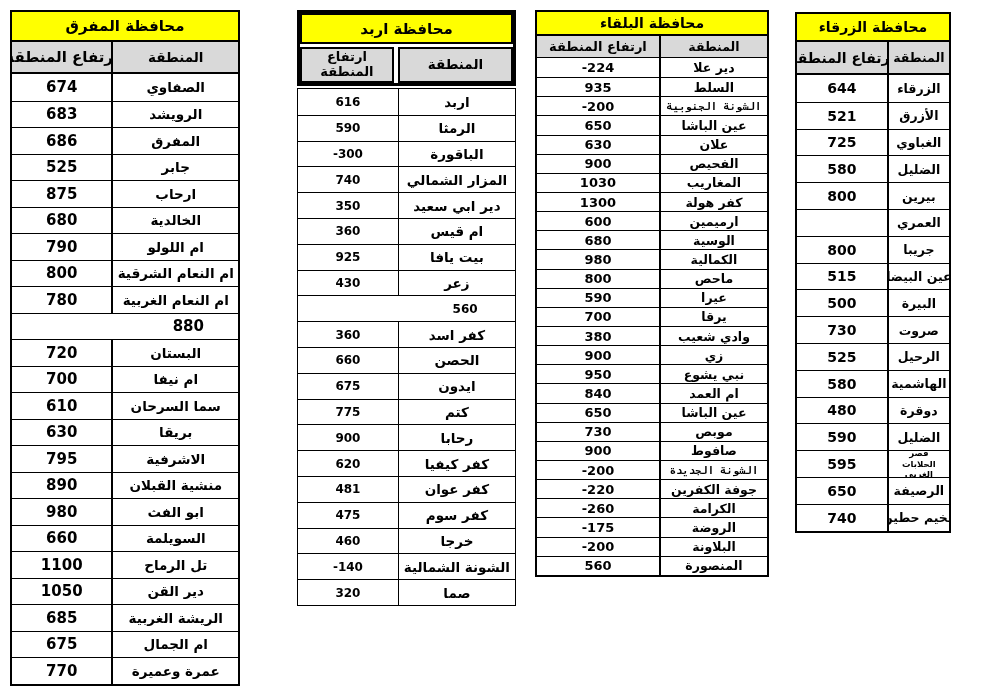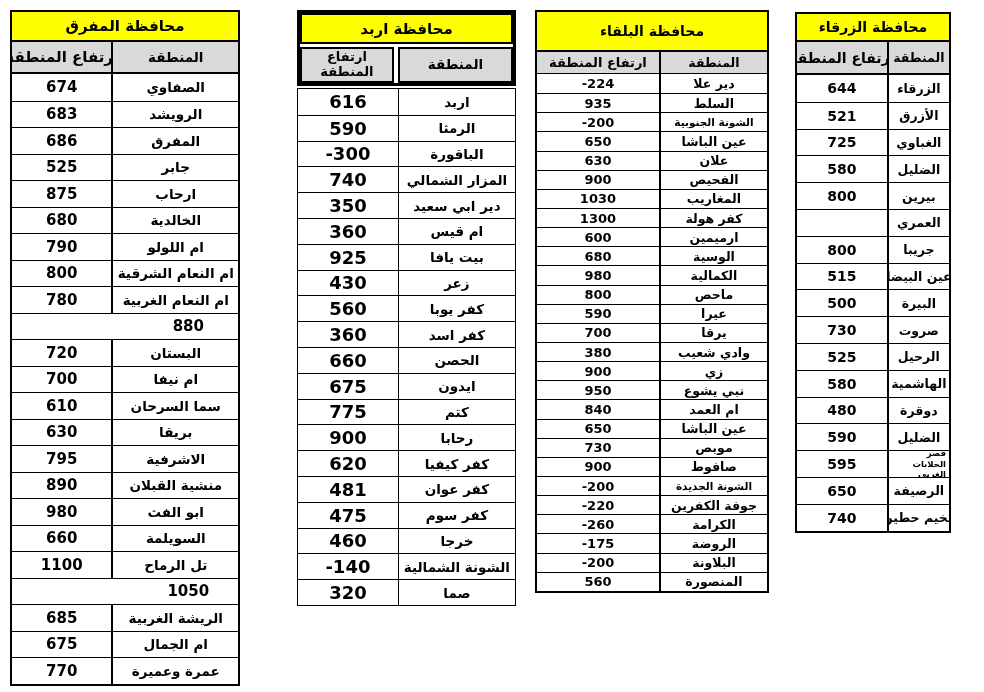--- a/index.html
+++ b/index.html
@@ -29,47 +29,47 @@
   }
   .cell {
     display: flex; align-items: center; justify-content: center;
     white-space: nowrap; overflow: hidden;
   }
   .hdr { font-size: 13px; background: var(--header-bg, #d9d9d9); text-align: center; }
   .row { display: flex; }
   .tbody .row + .row { border-top: 1px solid var(--border-c, #000); }
   .region { border-left: 2px solid var(--border-c, #000); font-size: 13.5px; padding: 0 3px; }
   .elev { direction: ltr; font-size: 14.5px; }
-  .fit-sm { font-size: 10.5px !important; }
-  .fit-xs { font-size: 8.5px !important; line-height: 1.25; white-space: normal; text-align: right; }
+  .fit-sm { font-size: 10.5px !important; font-family: Liberation Mono, monospace; }
+  .fit-xs { font-size: 8.5px !important; line-height: 1.25; white-space: normal; text-align: center; }
 
   
   .t1 { left: 10px; top: 10px; width: 230px; }
   .t1 .title { height: 30px; }
   .t1 .hdr-row { height: 32px; }
   .t1 .row { height: 26.5px; }
   .t1 .region { width: 56%; }
   .t1 .elev { width: 44%; font-size: 15px; }
 
   
   .t2 { left: 297px; top: 10px; width: 219px; }
   .t2 .hdr-block { border: 3px solid var(--border-c, #000); padding: 0; background: #fff; }
   .t2 .title { height: 31px; border: 2px solid var(--border-c, #000); margin-bottom: 3px; }
   .t2 .hdr-row { height: 36px; background: transparent; border-bottom: none; gap: 4px; }
   .t2 .hdr { border: 2px solid var(--border-c, #000); height: 100%; white-space: normal; line-height: 1.15; }
   .t2 .hdr.region { flex: 1.17; border-left: 2px solid var(--border-c, #000); width: auto; }
   .t2 .hdr.elev { flex: 1; width: auto; direction: rtl; font-size: 13px; }
   .t2 .tbody { border: 1.5px solid var(--border-c, #000); margin-top: 2px; }
   .t2 .row { height: 25.8px; }
   .t2 .row .region { width: 54%; border-left: 1.5px solid var(--border-c, #000); }
-  .t2 .row .elev { width: 46%; font-size: 18px; }
+  .t2 .row .elev { width: 46%; font-size: 12px; }
 
   
   .t3 { left: 535px; top: 10px; width: 234px; }
-  .t3 .title { height: 40px; font-size: 14px; }
+  .t3 .title { height: 24px; font-size: 14px; }
   .t3 .hdr-row { height: 22px; border-bottom: 1.5px solid var(--border-c, #000); }
   .t3 .hdr { font-size: 12.5px; }
   .t3 .row { height: 19.15px; }
   .t3 .region { width: 47%; font-size: 12.5px; }
   .t3 .elev { width: 53%; font-size: 13px; }
 
   
   .t4 { left: 795px; top: 12px; width: 156px; }
   .t4 .title { height: 28px; font-size: 14px; }
   .t4 .hdr-row { height: 33px; }
@@ -157,20 +157,21 @@
       </div>
       <div class="row">
         <div class="cell region">السويلمة</div>
         <div class="cell elev">660</div>
       </div>
       <div class="row">
         <div class="cell region">تل الرماح</div>
         <div class="cell elev">1100</div>
       </div>
       <div class="row">
+        <div class="cell region">دير القن</div>
         <div class="cell elev">1050</div>
       </div>
       <div class="row">
         <div class="cell region">الريشة الغربية</div>
         <div class="cell elev">685</div>
       </div>
       <div class="row">
         <div class="cell region">ام الجمال</div>
         <div class="cell elev">675</div>
       </div>
@@ -216,21 +217,20 @@
       </div>
       <div class="row">
         <div class="cell region">بيت يافا</div>
         <div class="cell elev">925</div>
       </div>
       <div class="row">
         <div class="cell region">زعر</div>
         <div class="cell elev">430</div>
       </div>
       <div class="row">
-        <div class="cell region">كفر يوبا</div>
         <div class="cell elev">560</div>
       </div>
       <div class="row">
         <div class="cell region">كفر اسد</div>
         <div class="cell elev">360</div>
       </div>
       <div class="row">
         <div class="cell region">الحصن</div>
         <div class="cell elev">660</div>
       </div>

